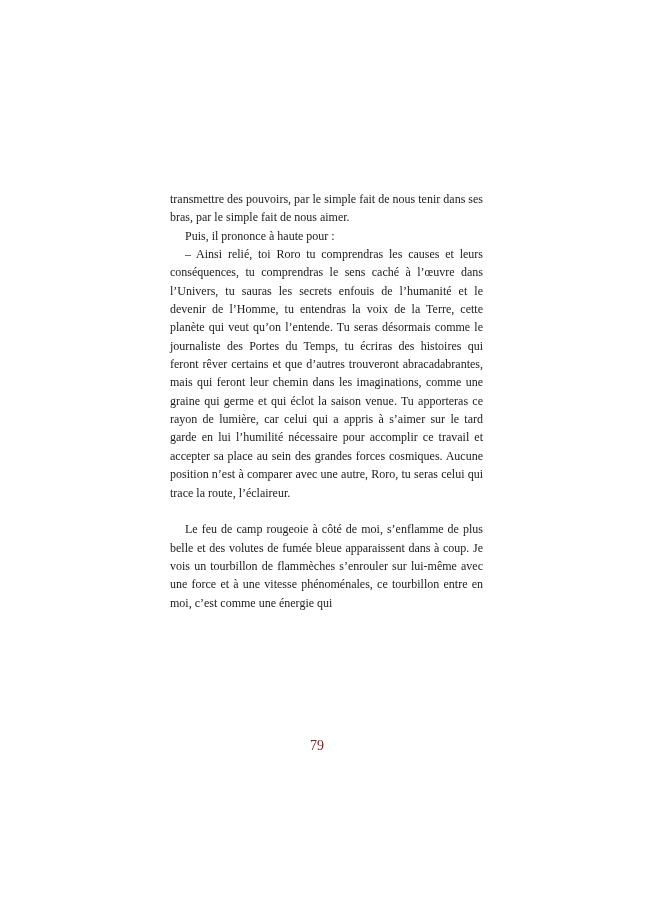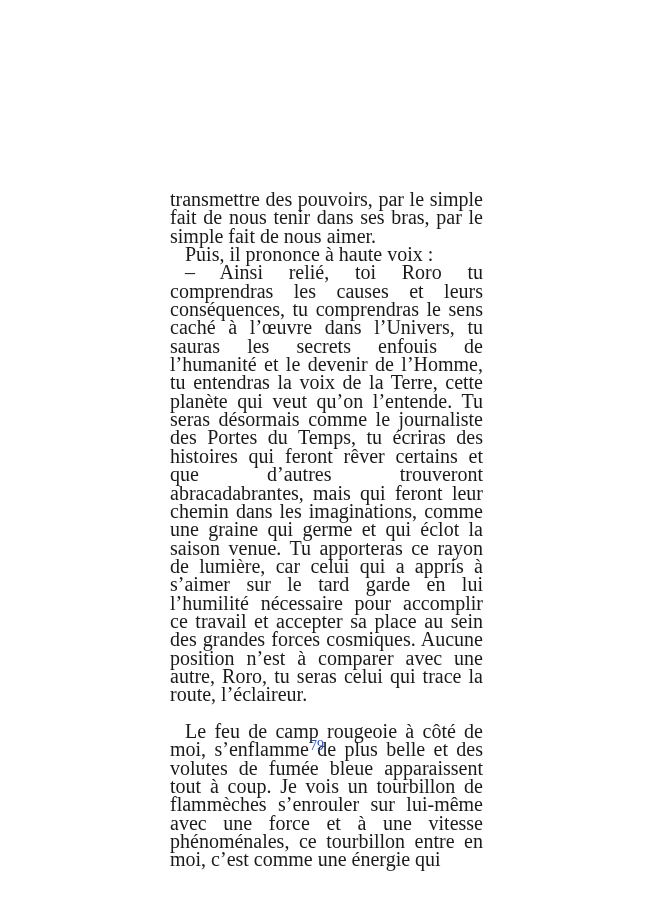--- a/index.html
+++ b/index.html
@@ -19,21 +19,21 @@
       width: 650px;
       height: 920px;
       background: #ffffff;
     }
     .text-block {
       position: absolute;
       left: 170px;
       top: 190px;
       width: 313px;
       font-family: "Liberation Serif", "DejaVu Serif", serif;
-      font-size: 20px;
+      font-size: 12px;
       line-height: 18.35px;
       color: #1a1a1a;
       text-align: justify;
     }
     .para {
       margin: 0;
       text-indent: 0;
     }
     .para.indent {
       text-indent: 15px;
@@ -42,28 +42,28 @@
       height: 18.35px;
     }
     .page-number {
       position: absolute;
       left: 0;
       width: 634px;
       top: 738px;
       text-align: center;
       font-family: "Liberation Serif", "DejaVu Serif", serif;
       font-size: 14px;
-      color: #1d4ed8;
+      color: #7f1d1d;
     }
   </style>
 </head>
 <body>
 
 <div class="page">
   <div class="text-block">
     <p class="para">transmettre des pouvoirs, par le simple fait de nous tenir dans ses bras, par le simple fait de nous aimer.</p>
-    <p class="para indent">Puis, il prononce à haute voix :</p>
+    <p class="para indent">Puis, il prononce à haute pour :</p>
     <p class="para indent">– Ainsi relié, toi Roro tu comprendras les causes et leurs conséquences, tu comprendras le sens caché à l’œuvre dans l’Univers, tu sauras les secrets enfouis de l’humanité et le devenir de l’Homme, tu entendras la voix de la Terre, cette planète qui veut qu’on l’entende. Tu seras désormais comme le journaliste des Portes du Temps, tu écriras des histoires qui feront rêver certains et que d’autres trouveront abracadabrantes, mais qui feront leur chemin dans les imaginations, comme une graine qui germe et qui éclot la saison venue. Tu apporteras ce rayon de lumière, car celui qui a appris à s’aimer sur le tard garde en lui l’humilité nécessaire pour accomplir ce travail et accepter sa place au sein des grandes forces cosmiques. Aucune position n’est à comparer avec une autre, Roro, tu seras celui qui trace la route, l’éclaireur.</p>
     <div class="para spacer"></div>
-    <p class="para indent">Le feu de camp rougeoie à côté de moi, s’enflamme de plus belle et des volutes de fumée bleue apparaissent tout à coup. Je vois un tourbillon de flammèches s’enrouler sur lui-même avec une force et à une vitesse phénoménales, ce tourbillon entre en moi, c’est comme une énergie qui</p>
+    <p class="para indent">Le feu de camp rougeoie à côté de moi, s’enflamme de plus belle et des volutes de fumée bleue apparaissent dans à coup. Je vois un tourbillon de flammèches s’enrouler sur lui-même avec une force et à une vitesse phénoménales, ce tourbillon entre en moi, c’est comme une énergie qui</p>
   </div>
   <div class="page-number">79</div>
 </div>
 
 </body></html>

